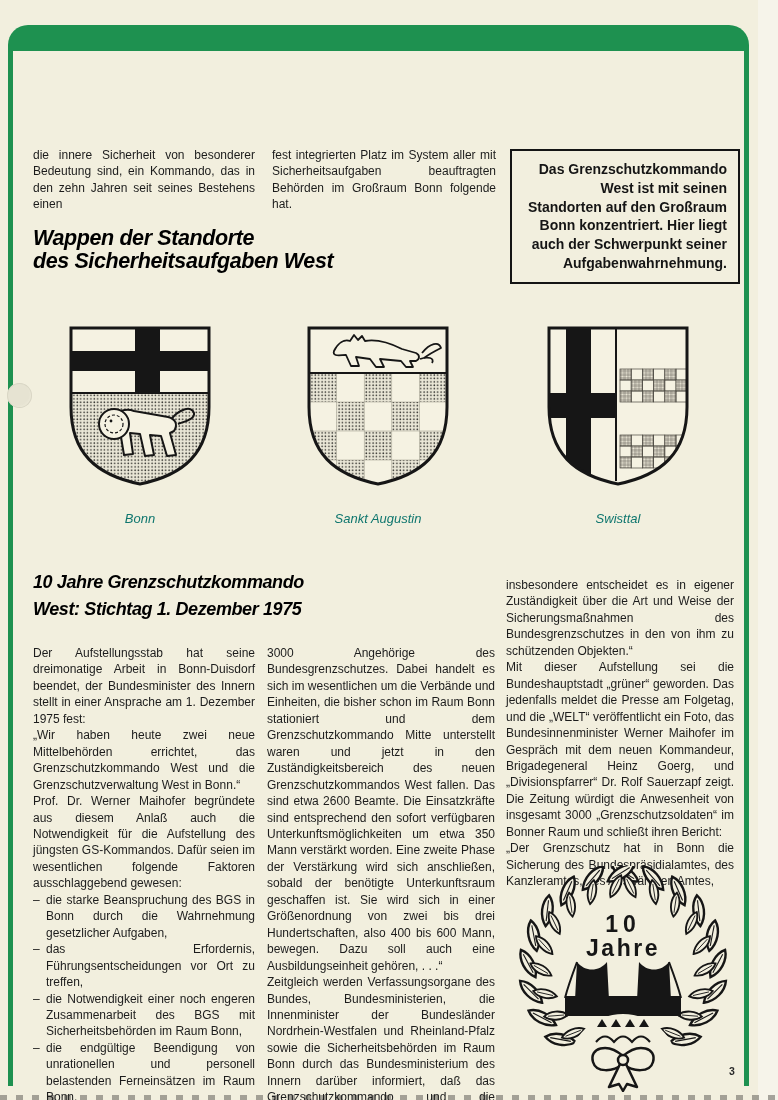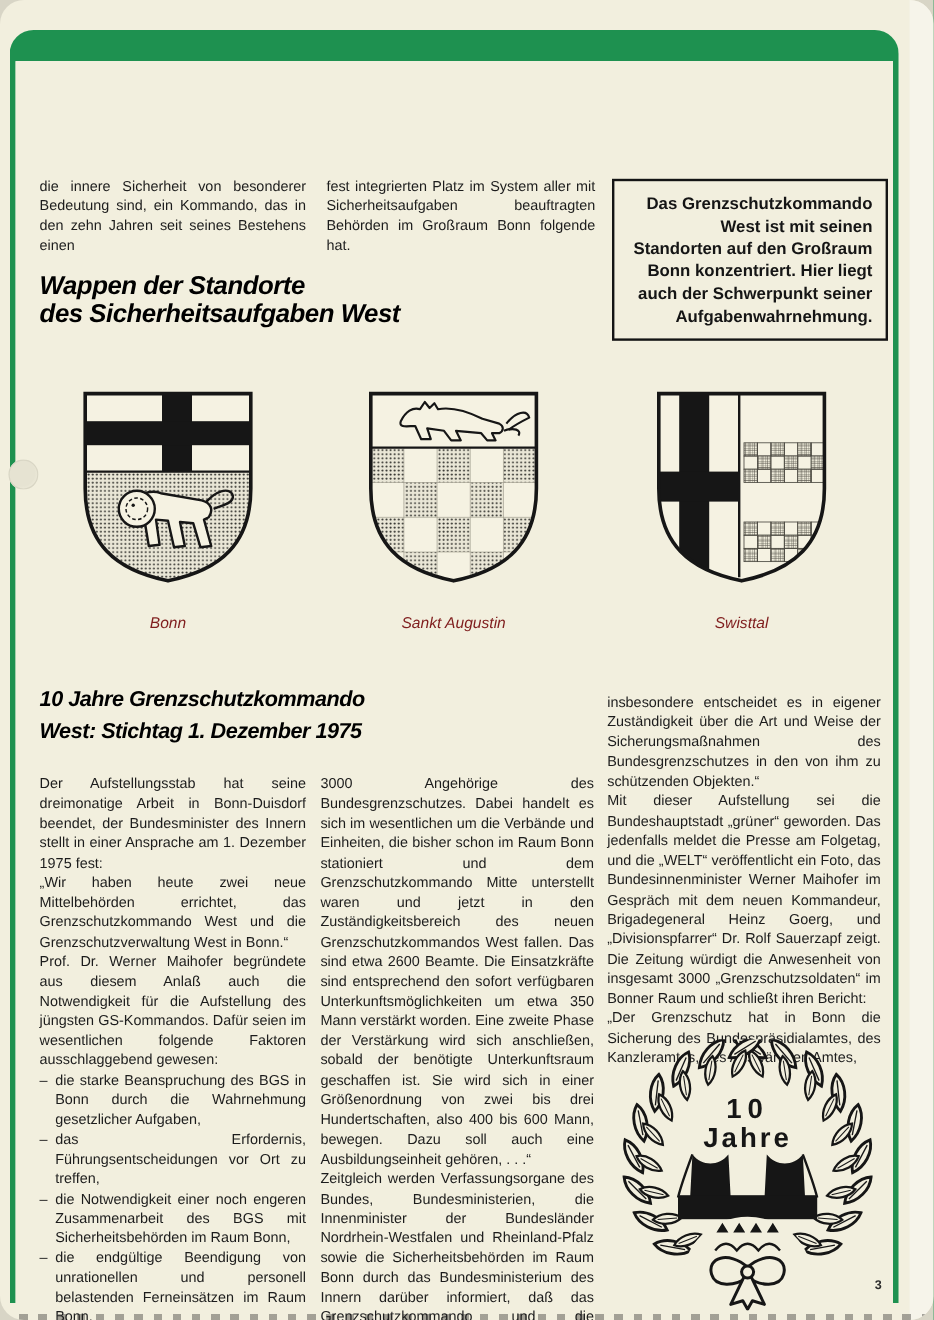--- a/index.html
+++ b/index.html
@@ -1,19 +1,19 @@
 <!DOCTYPE html>
 <html lang="de" style="--accent-green: #1e9150; --paper: #f2efde; --ink: #1c1c1c;"><head>
 <meta charset="utf-8">
 <style>
   :root{ --paper:#f2efde; --accent-green:#1e9150; --ink:#1c1c1c; }
   html,body{margin:0;padding:0;}
   body{background:#d8d5c6;}
   .stage{position:relative;width:778px;height:1100px;background:var(--paper);
-         overflow:hidden;font-family:"Liberation Sans",sans-serif;color:var(--ink);border-radius:20px;}
+         overflow:hidden;font-family:"Liberation Sans",sans-serif;color:var(--ink);}
   .green-frame{position:absolute;left:8px;top:25px;width:741px;height:1061px;
                box-sizing:border-box;border:5px solid var(--accent-green);
                border-top-width:26px;border-bottom:0;border-radius:20px 20px 0 0;}
   .scan-strip{position:absolute;right:0;top:0;width:20px;height:100%;background:#f6f4ea;}
   .scan-bottom{position:absolute;left:0;right:0;bottom:0;height:5px;opacity:.55;
                background:repeating-linear-gradient(90deg,#62605a 0 7px,transparent 7px 16px);}
   .punch{position:absolute;left:7px;top:383px;width:25px;height:25px;border-radius:50%;
          background:radial-gradient(circle at 45% 45%, #e6e3d2 0 55%, #efecdb 80%);
          box-shadow:inset 0 0 0 1px #d9d6c5;}
   .textcol{position:absolute;font-size:12px;line-height:16.45px;text-align:justify;color:var(--ink);}
@@ -23,21 +23,21 @@
   .li .t{flex:1;text-align:justify;}
   .h{position:absolute;font-weight:bold;font-style:italic;color:#000000;letter-spacing:-0.4px;}
   .h1{font-size:21.5px;line-height:23px;}
   .h2{font-size:18px;line-height:27px;}
   .callout{position:absolute;left:510px;top:149px;width:230px;box-sizing:border-box;
            border:2.5px solid #141414;padding:9px 11px;font-weight:bold;
            font-size:14px;line-height:18.8px;color:#151515;text-align:right;}
   .callout p{margin:0;}
   .crest{position:absolute;}
   .crest-label{position:absolute;top:511px;width:148px;text-align:center;
-               font-style:italic;font-size:13px;color:#7f1d1d;}
+               font-style:italic;font-size:13px;color:#0f766e;}
   .wreath{position:absolute;left:503px;top:866px;}
   .emblem-text{font-family:"Liberation Sans",sans-serif;font-weight:bold;font-size:23px;
                letter-spacing:2.5px;fill:#161616;}
   .page-num{position:absolute;left:729px;top:1065px;font-size:10.5px;font-weight:bold;color:#2a2a2a;}
 </style>
 </head>
 <body>
 
 <div class="stage">
 

